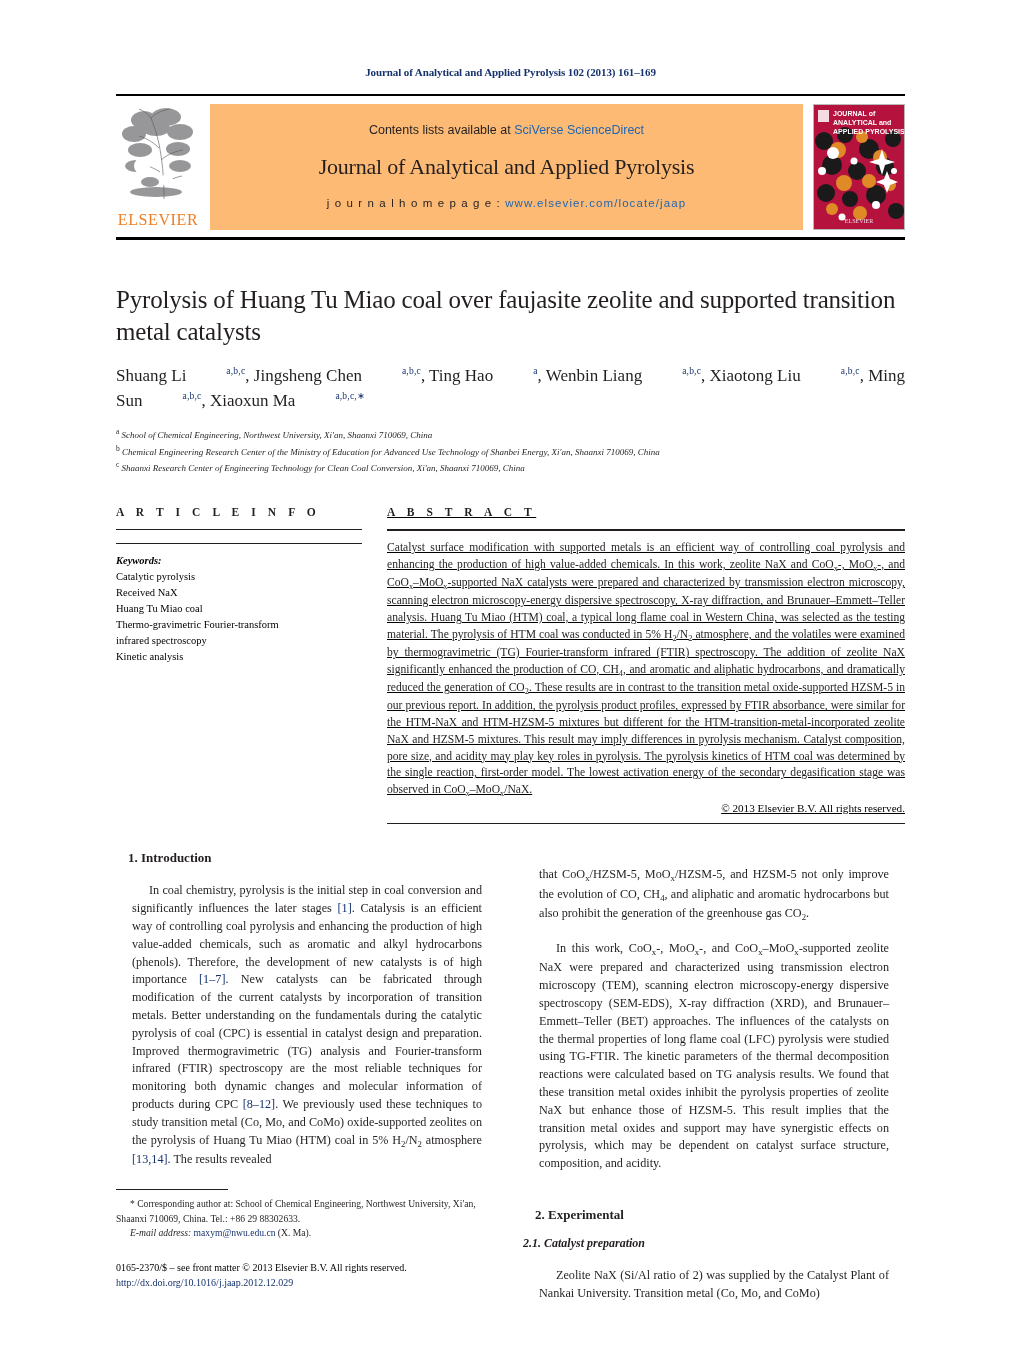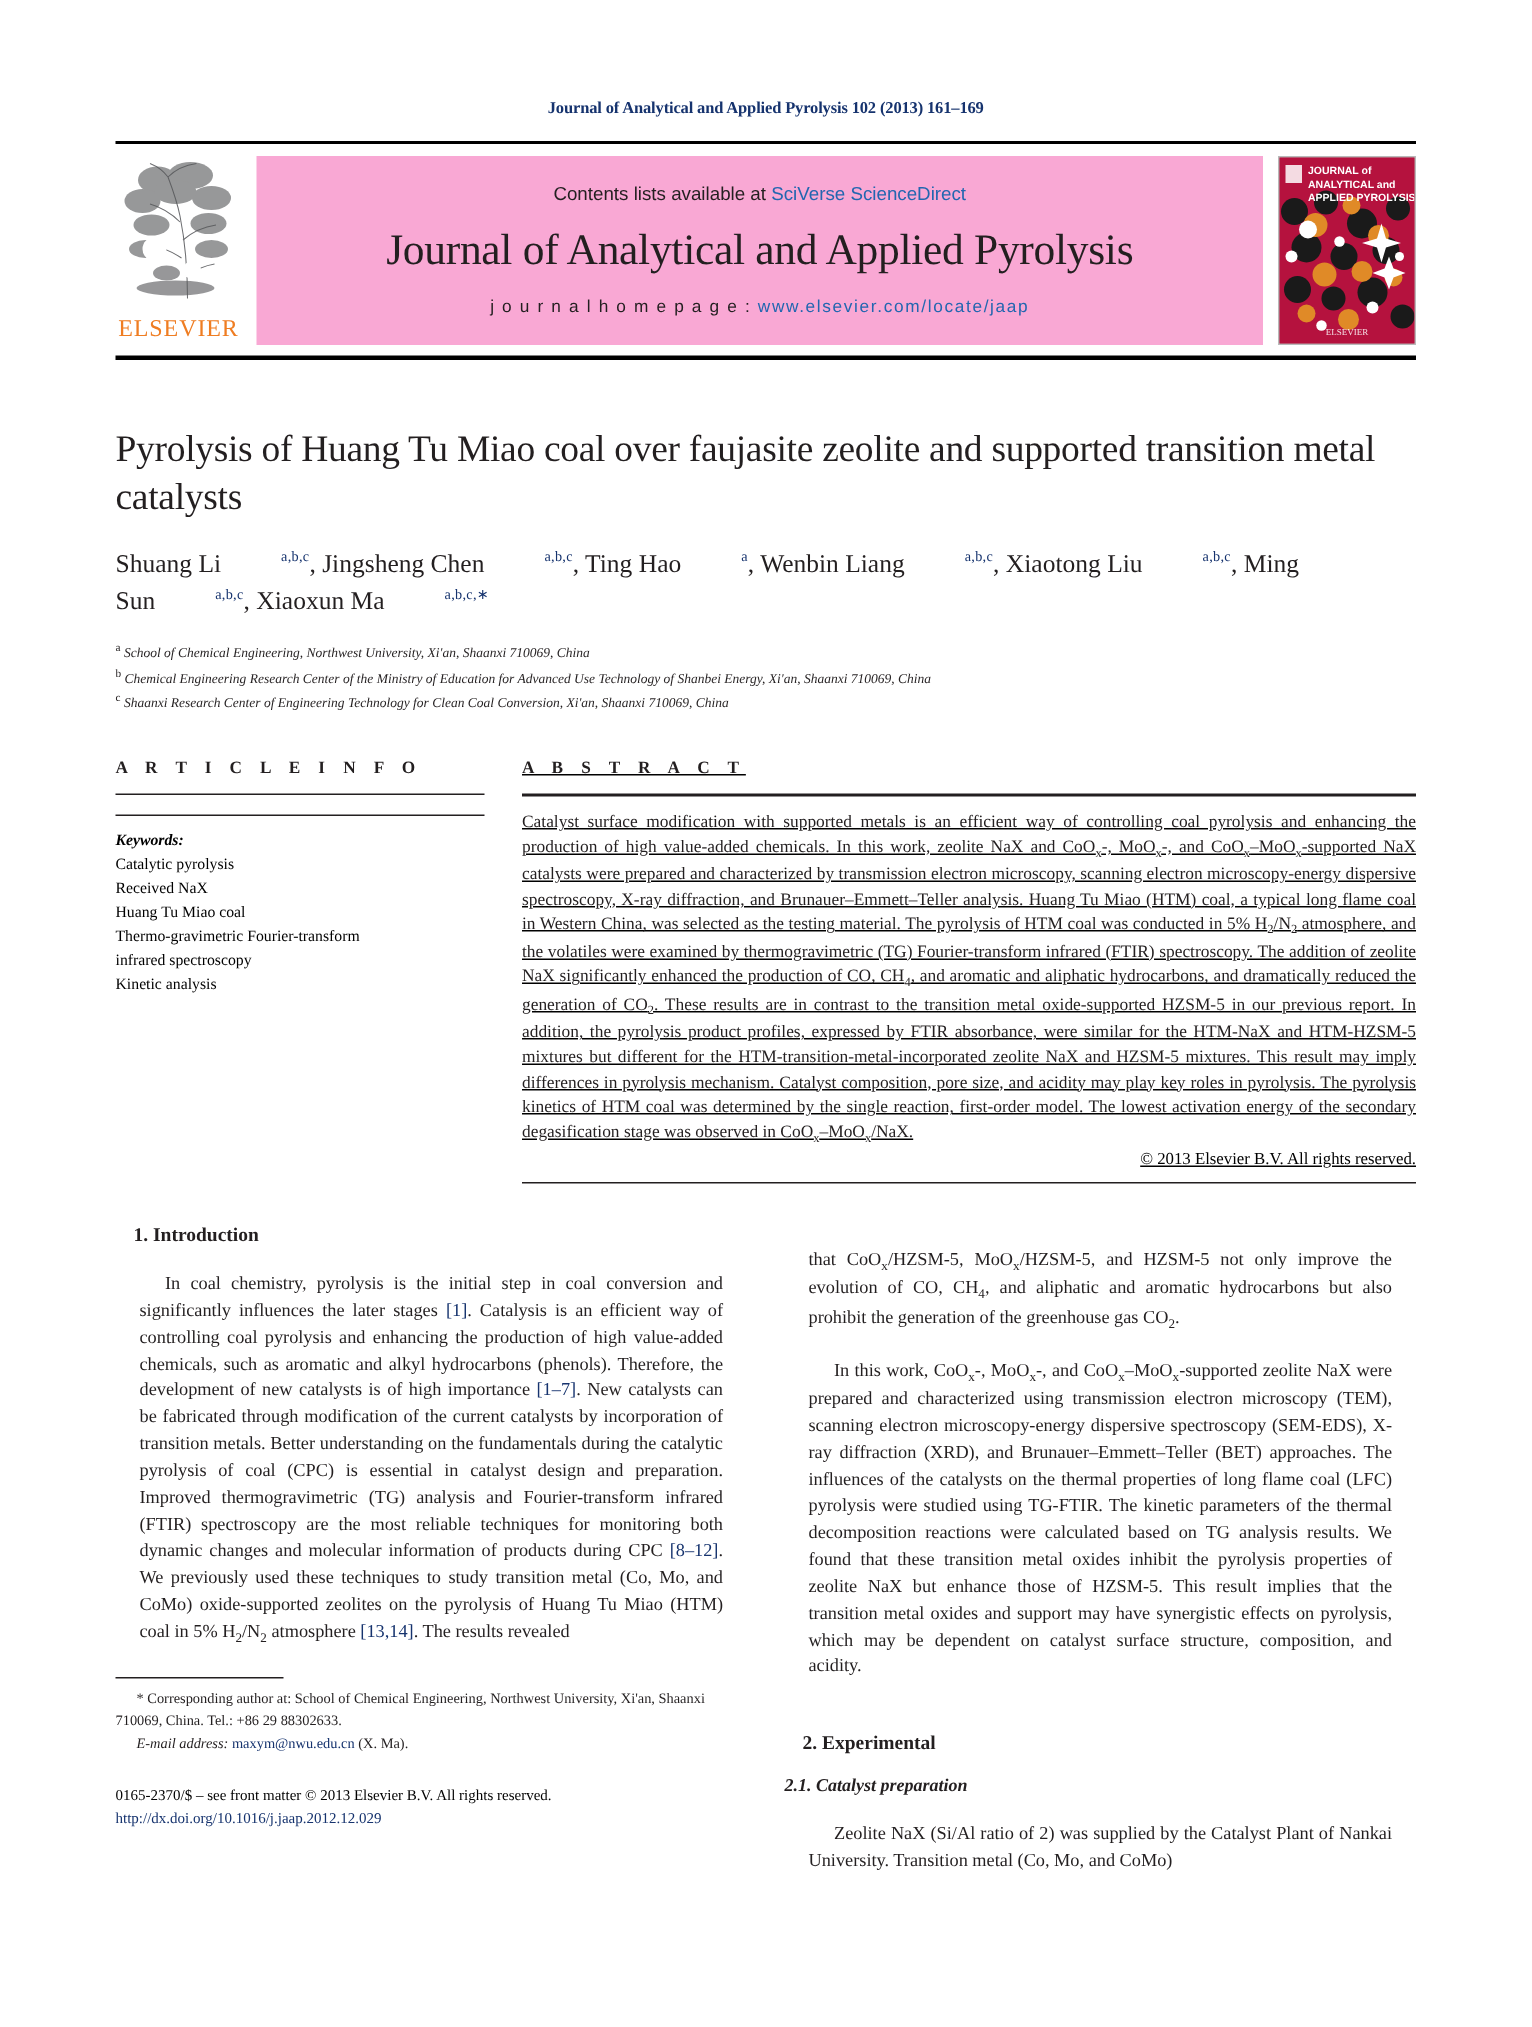--- a/index.html
+++ b/index.html
@@ -13,21 +13,21 @@
     font-family: "Liberation Serif", serif;
     color: #000000;
     position: relative;
     overflow: hidden;
   }
   .page {
     position: relative;
     width: 1021px;
     height: 1351px;
     box-sizing: border-box;
-    padding: 0 77px;
+    padding: 0 116px;
   }
 
   
   .running-head {
     text-align: center;
     font-family: "Liberation Serif", serif;
     font-size: 11px;
     font-weight: bold;
     color: #16336e;
     padding-top: 66px;
@@ -55,40 +55,40 @@
   .elsevier-word {
     font-family: "Liberation Serif", serif;
     font-size: 16px;
     letter-spacing: 0.6px;
     color: #ef7d22;
     line-height: 1;
     padding-bottom: 2px;
   }
   .masthead-center {
     flex: 1 1 auto;
-    background: #f9a8d4;
+    background: #fdba74;
     margin: 0 10px 0 10px;
     display: flex;
     flex-direction: column;
     justify-content: space-around;
     align-items: center;
     padding: 10px 0 12px 0;
   }
   .contents-line {
     font-family: "Liberation Sans", sans-serif;
     font-size: 12.5px;
     color: #231f20;
   }
   .contents-line a {
     color: #2266b0;
     text-decoration: none;
   }
   .journal-title {
     font-family: "Liberation Serif", serif;
-    font-size: 29px;
+    font-size: 22px;
     color: #231f20;
     letter-spacing: -0.2px;
   }
   .homepage-line {
     font-family: "Liberation Sans", sans-serif;
     font-size: 11.5px;
     letter-spacing: 1.1px;
     color: #231f20;
   }
   .homepage-line .url { color: #2266b0; }

